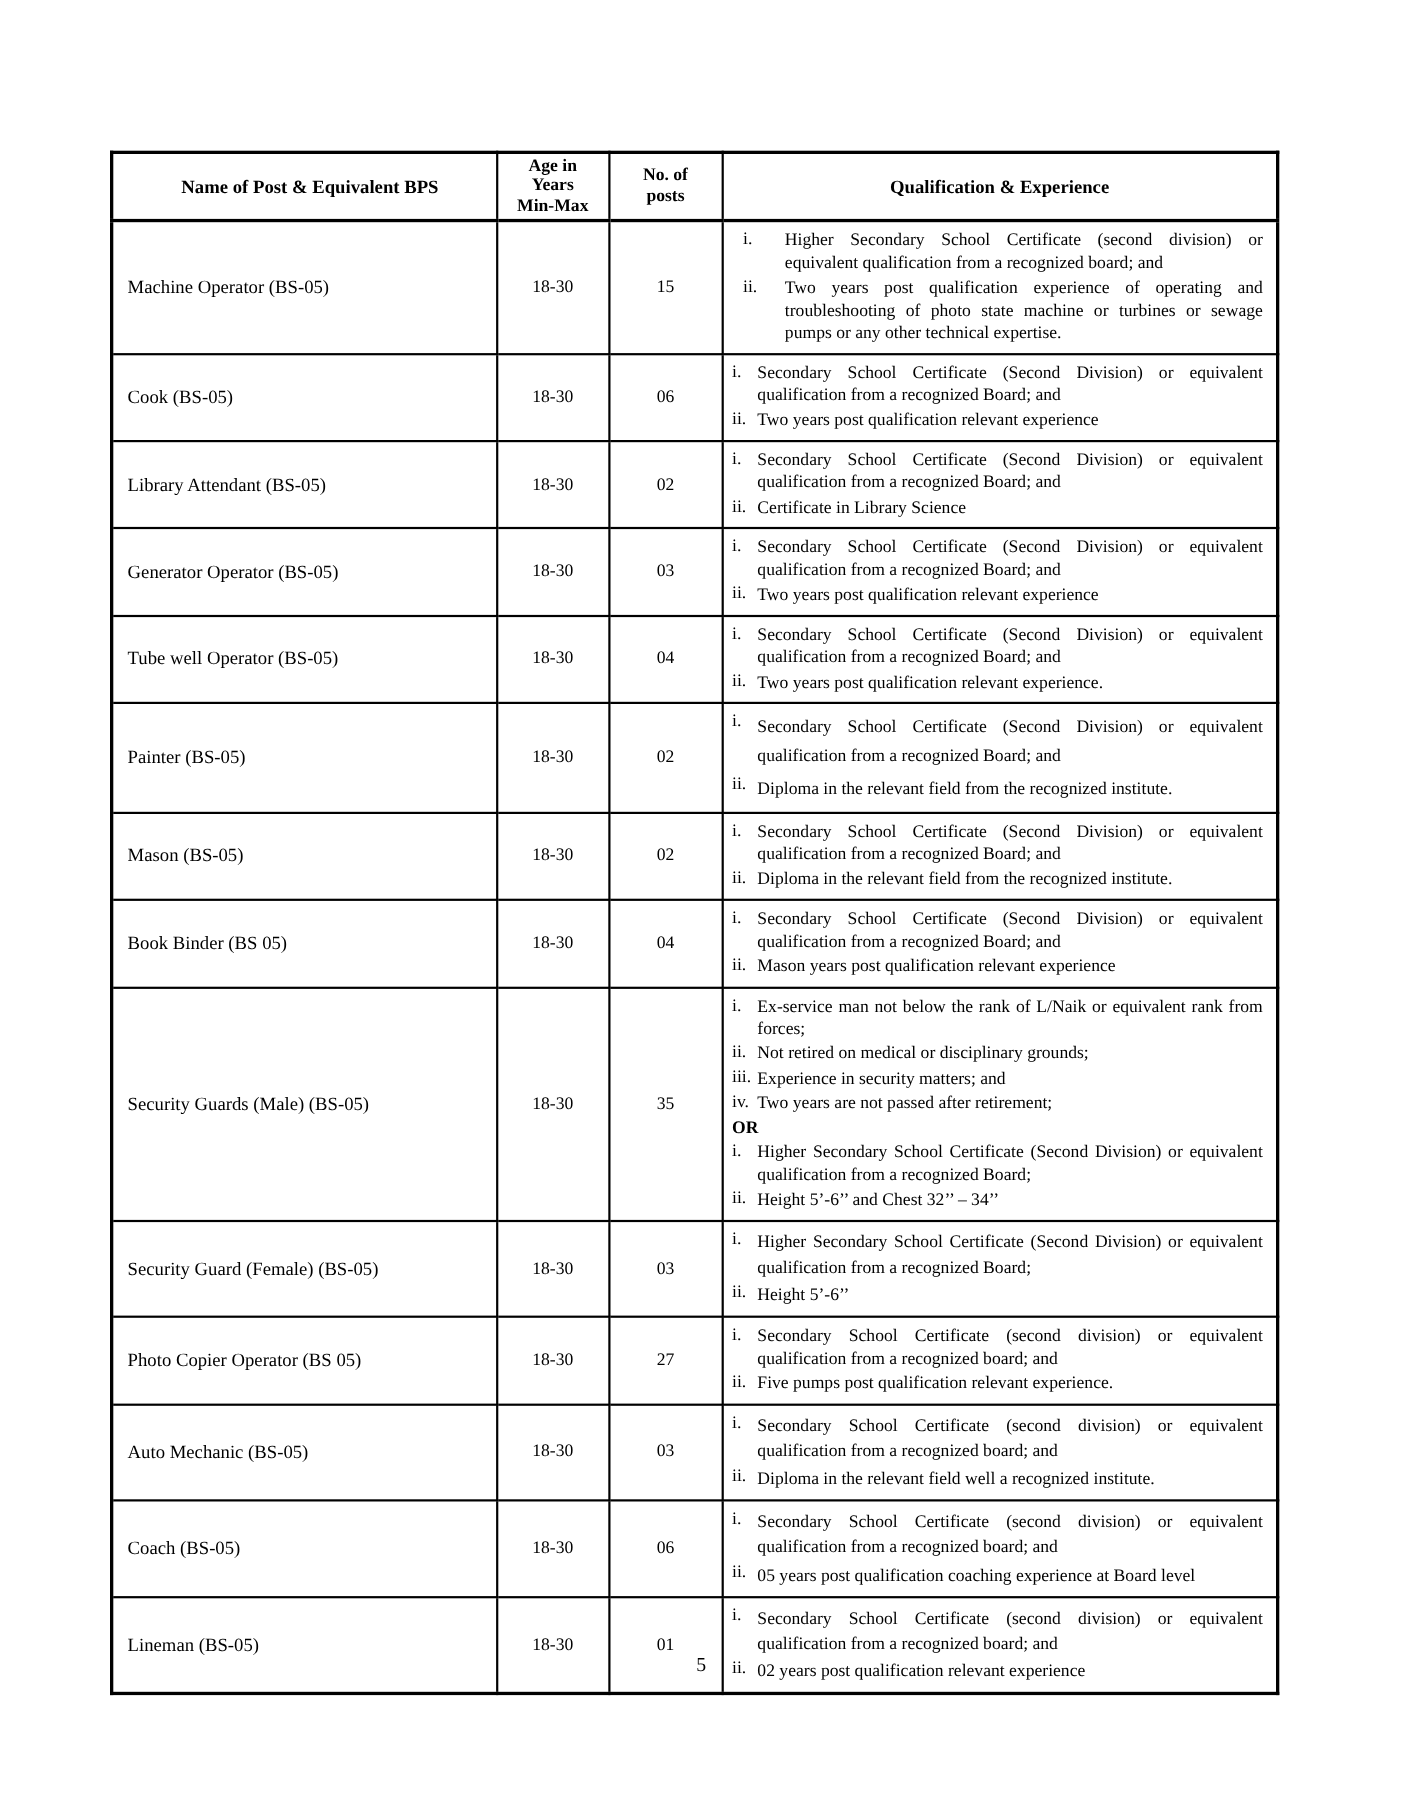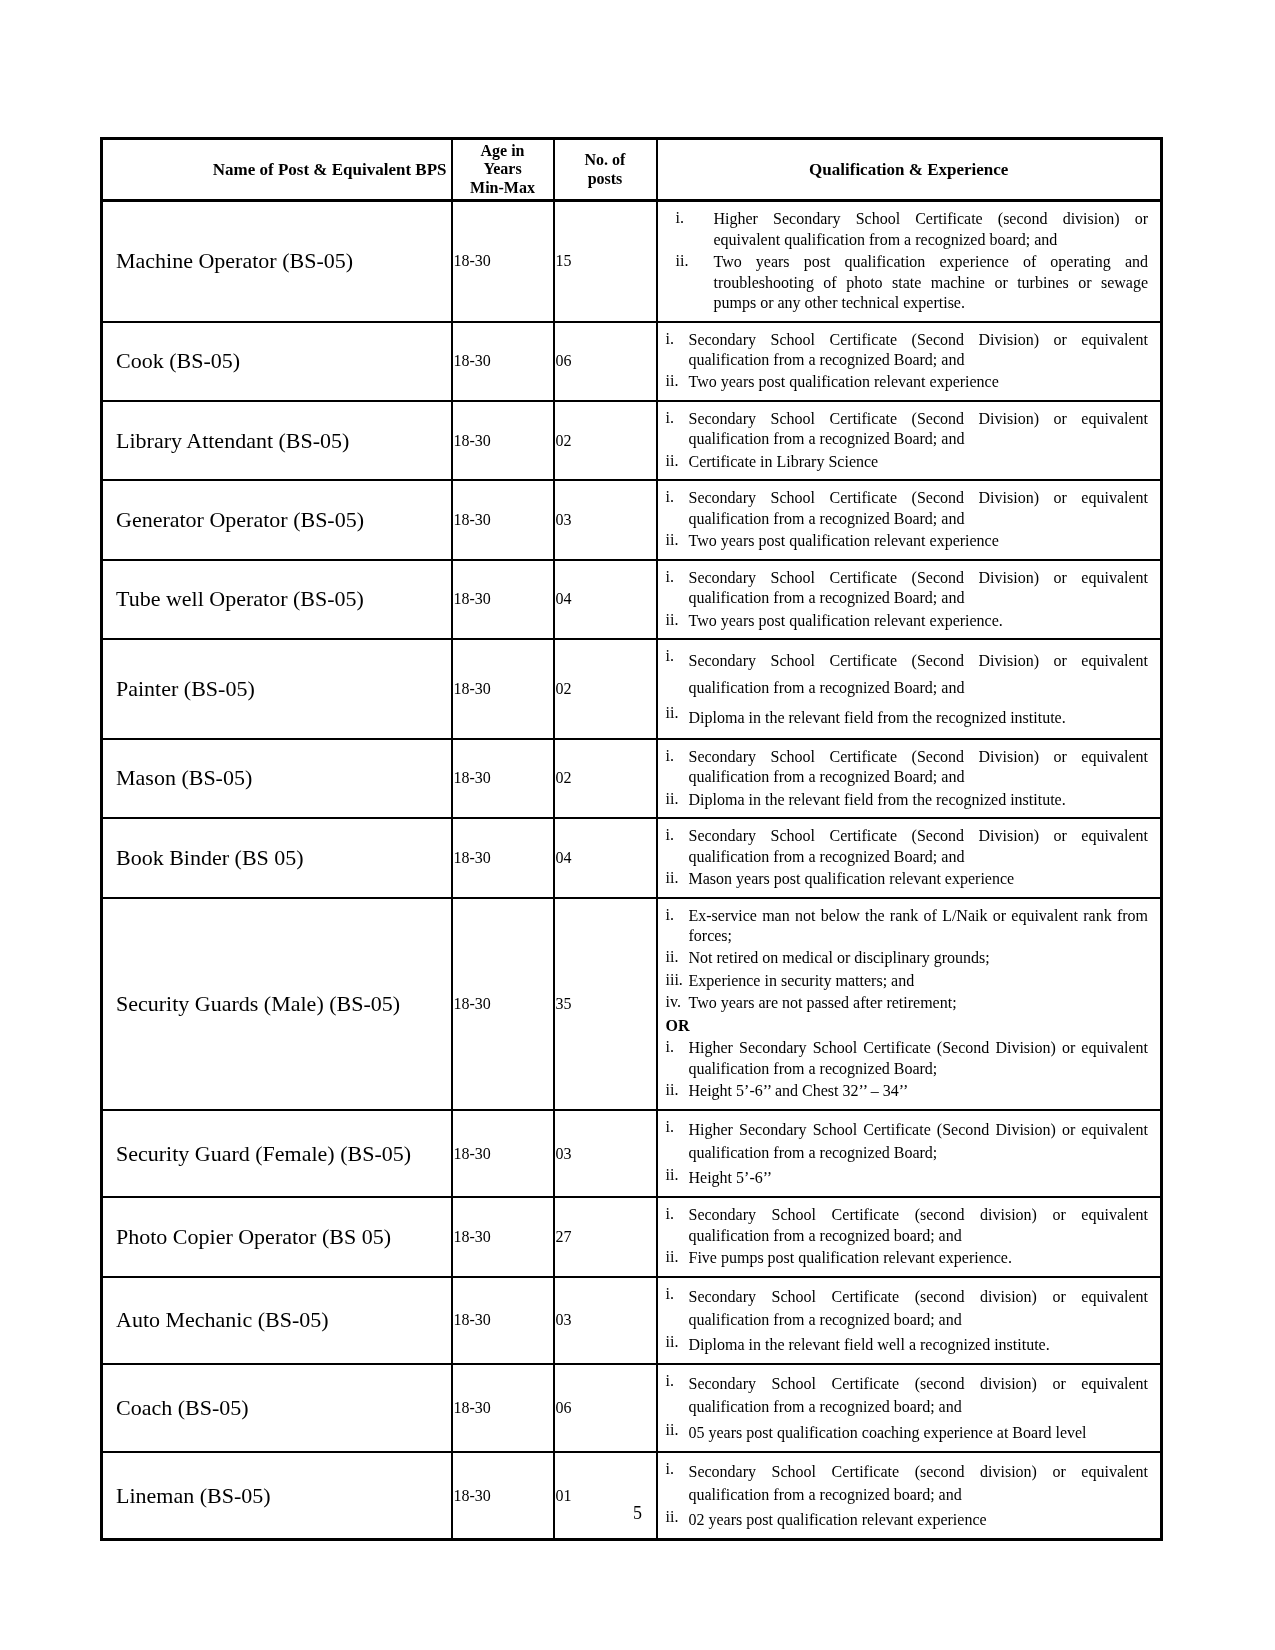--- a/index.html
+++ b/index.html
@@ -24,33 +24,33 @@
 
   thead tr { height: 54px; }
   th {
     font-weight: bold;
     font-size: 17px;
     text-align: center;
     vertical-align: middle;
     padding: 2px 4px;
     line-height: 1.15;
   }
-  .c-post-h { text-align: right; padding-left: 14px; }
+  .c-post-h { text-align: center; padding-left: 14px; }
   .c-age-h .h-line { text-align: center; font-size: 16px; }
 
   td { vertical-align: middle; }
   .c-post {
-    font-size: 22px;
+    font-size: 17px;
     text-align: left;
     padding-left: 13px;
     padding-right: 6px;
   }
   .c-age, .c-num {
     font-size: 16px;
-    text-align: left;
+    text-align: center;
   }
   .c-qual { padding: 5px 12px 5px 8px; font-size: 16px; }
 
   .q-item { display: flex; margin: 2px 0; }
   .q-num { flex: 0 0 23px; }
   .q-text { flex: 1; text-align: justify; line-height: 1.28; }
   .q-item.or .q-num { flex-basis: 0; }
   .q-item.or .q-text { text-align: left; font-weight: bold; }
   tbody tr.r1 .q-num { flex-basis: 48px; padding-left: 10px; box-sizing: border-box; }
 

